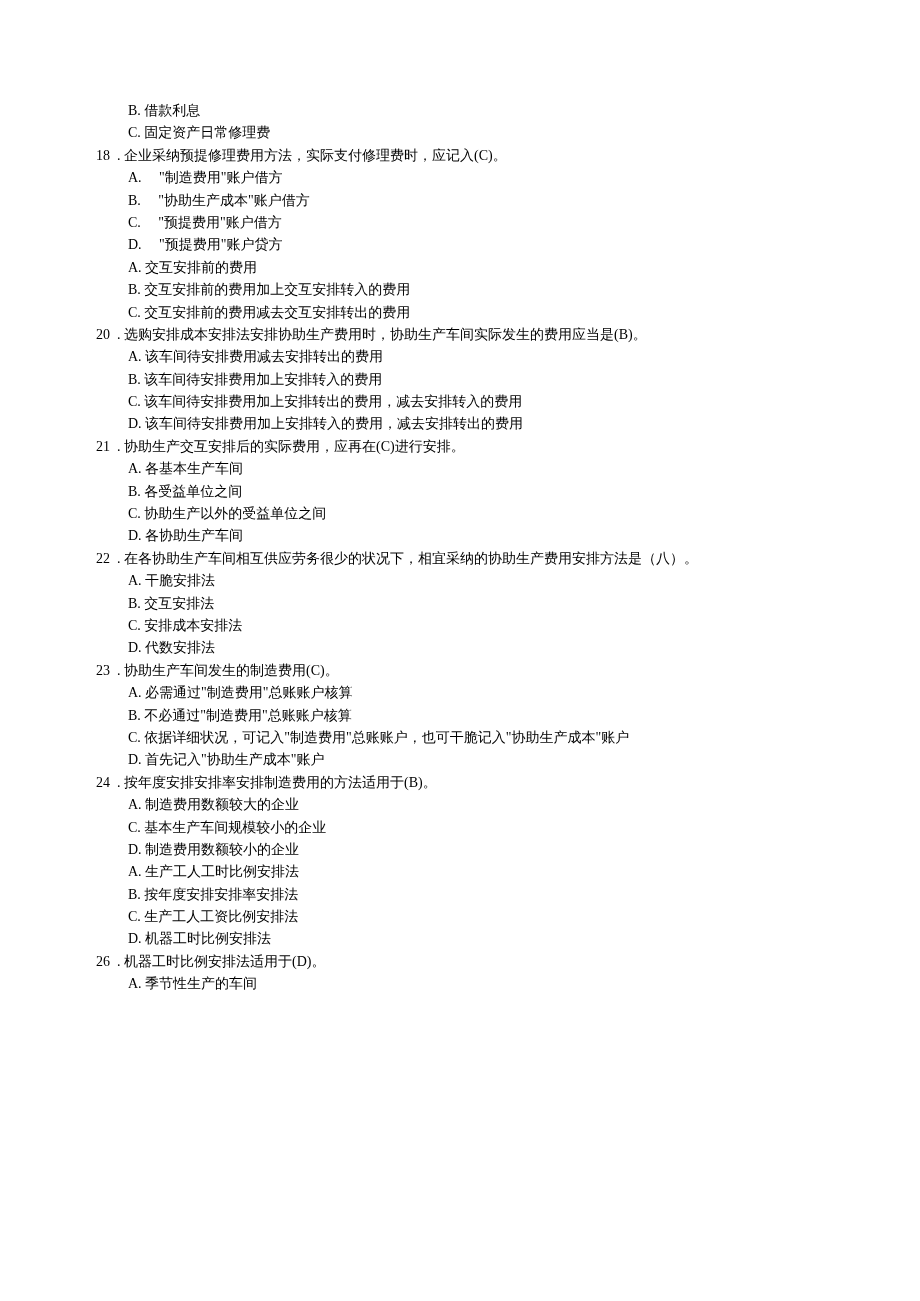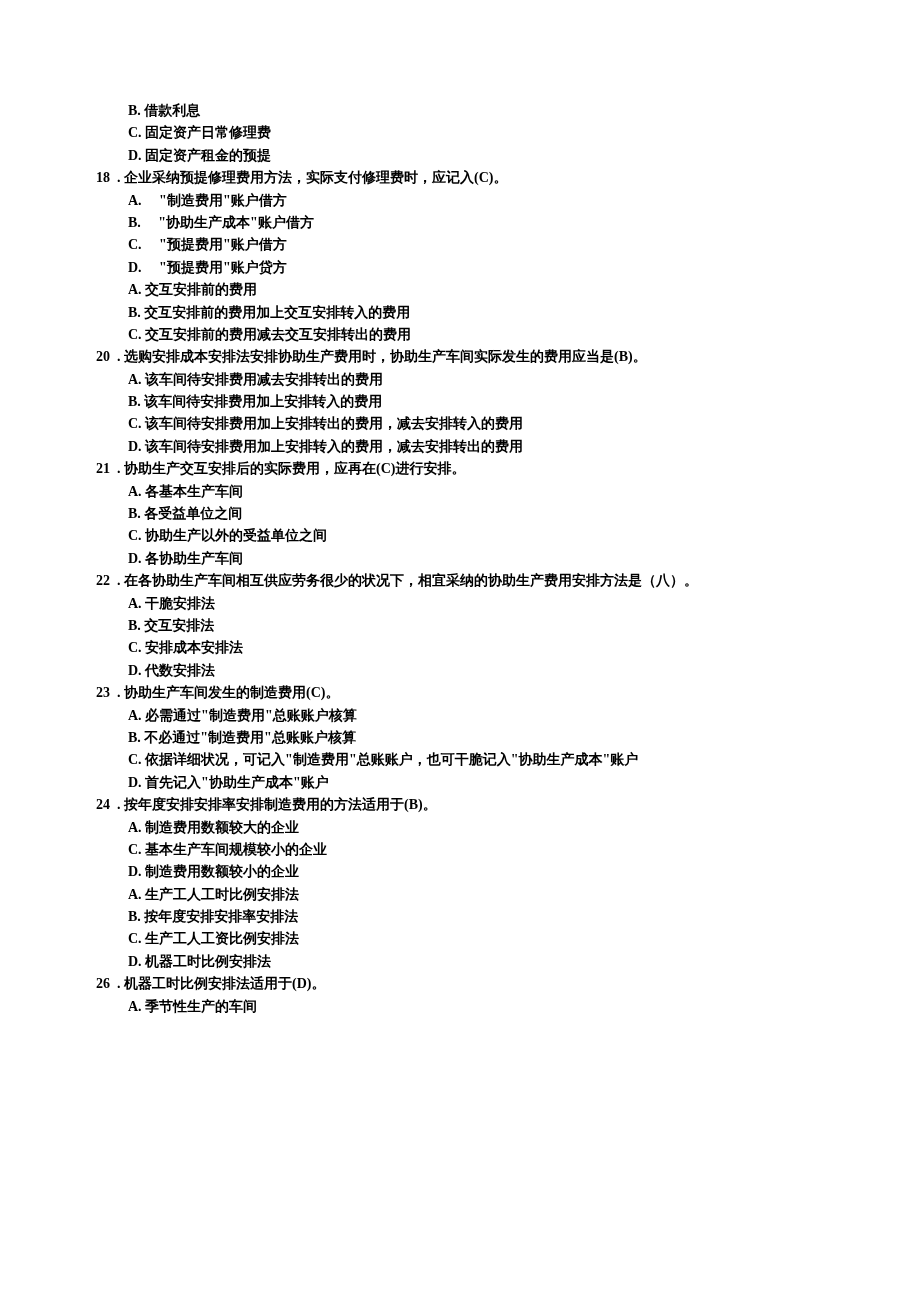--- a/index.html
+++ b/index.html
@@ -8,36 +8,34 @@
     color: #000;
     background: #fff;
     margin: 0;
     padding: 100px 80px 60px 80px;
     line-height: 1.6;
     width: 920px;
     box-sizing: border-box;
   }
   .line {
     white-space: pre-wrap;
-    font-weight: bold;
   }
   .indent-opt {
     padding-left: 48px;
   }
   .indent-q {
     padding-left: 16px;
   }
 </style>
 </head>
 <body>
 
 <div id="doc">
     <div class="line indent-opt">B. 借款利息</div>
     <div class="line indent-opt">C. 固定资产日常修理费</div>
-    <div class="line indent-opt">D. 固定资产租金的预提</div>
     <div class="line indent-q">18  . 企业采纳预提修理费用方法，实际支付修理费时，应记入(C)。</div>
     <div class="line indent-opt">A.     "制造费用"账户借方</div>
     <div class="line indent-opt">B.     "协助生产成本"账户借方</div>
     <div class="line indent-opt">C.     "预提费用"账户借方</div>
     <div class="line indent-opt">D.     "预提费用"账户贷方</div>
     <div class="line indent-opt">A. 交互安排前的费用</div>
     <div class="line indent-opt">B. 交互安排前的费用加上交互安排转入的费用</div>
     <div class="line indent-opt">C. 交互安排前的费用减去交互安排转出的费用</div>
     <div class="line indent-q">20  . 选购安排成本安排法安排协助生产费用时，协助生产车间实际发生的费用应当是(B)。</div>
     <div class="line indent-opt">A. 该车间待安排费用减去安排转出的费用</div>

